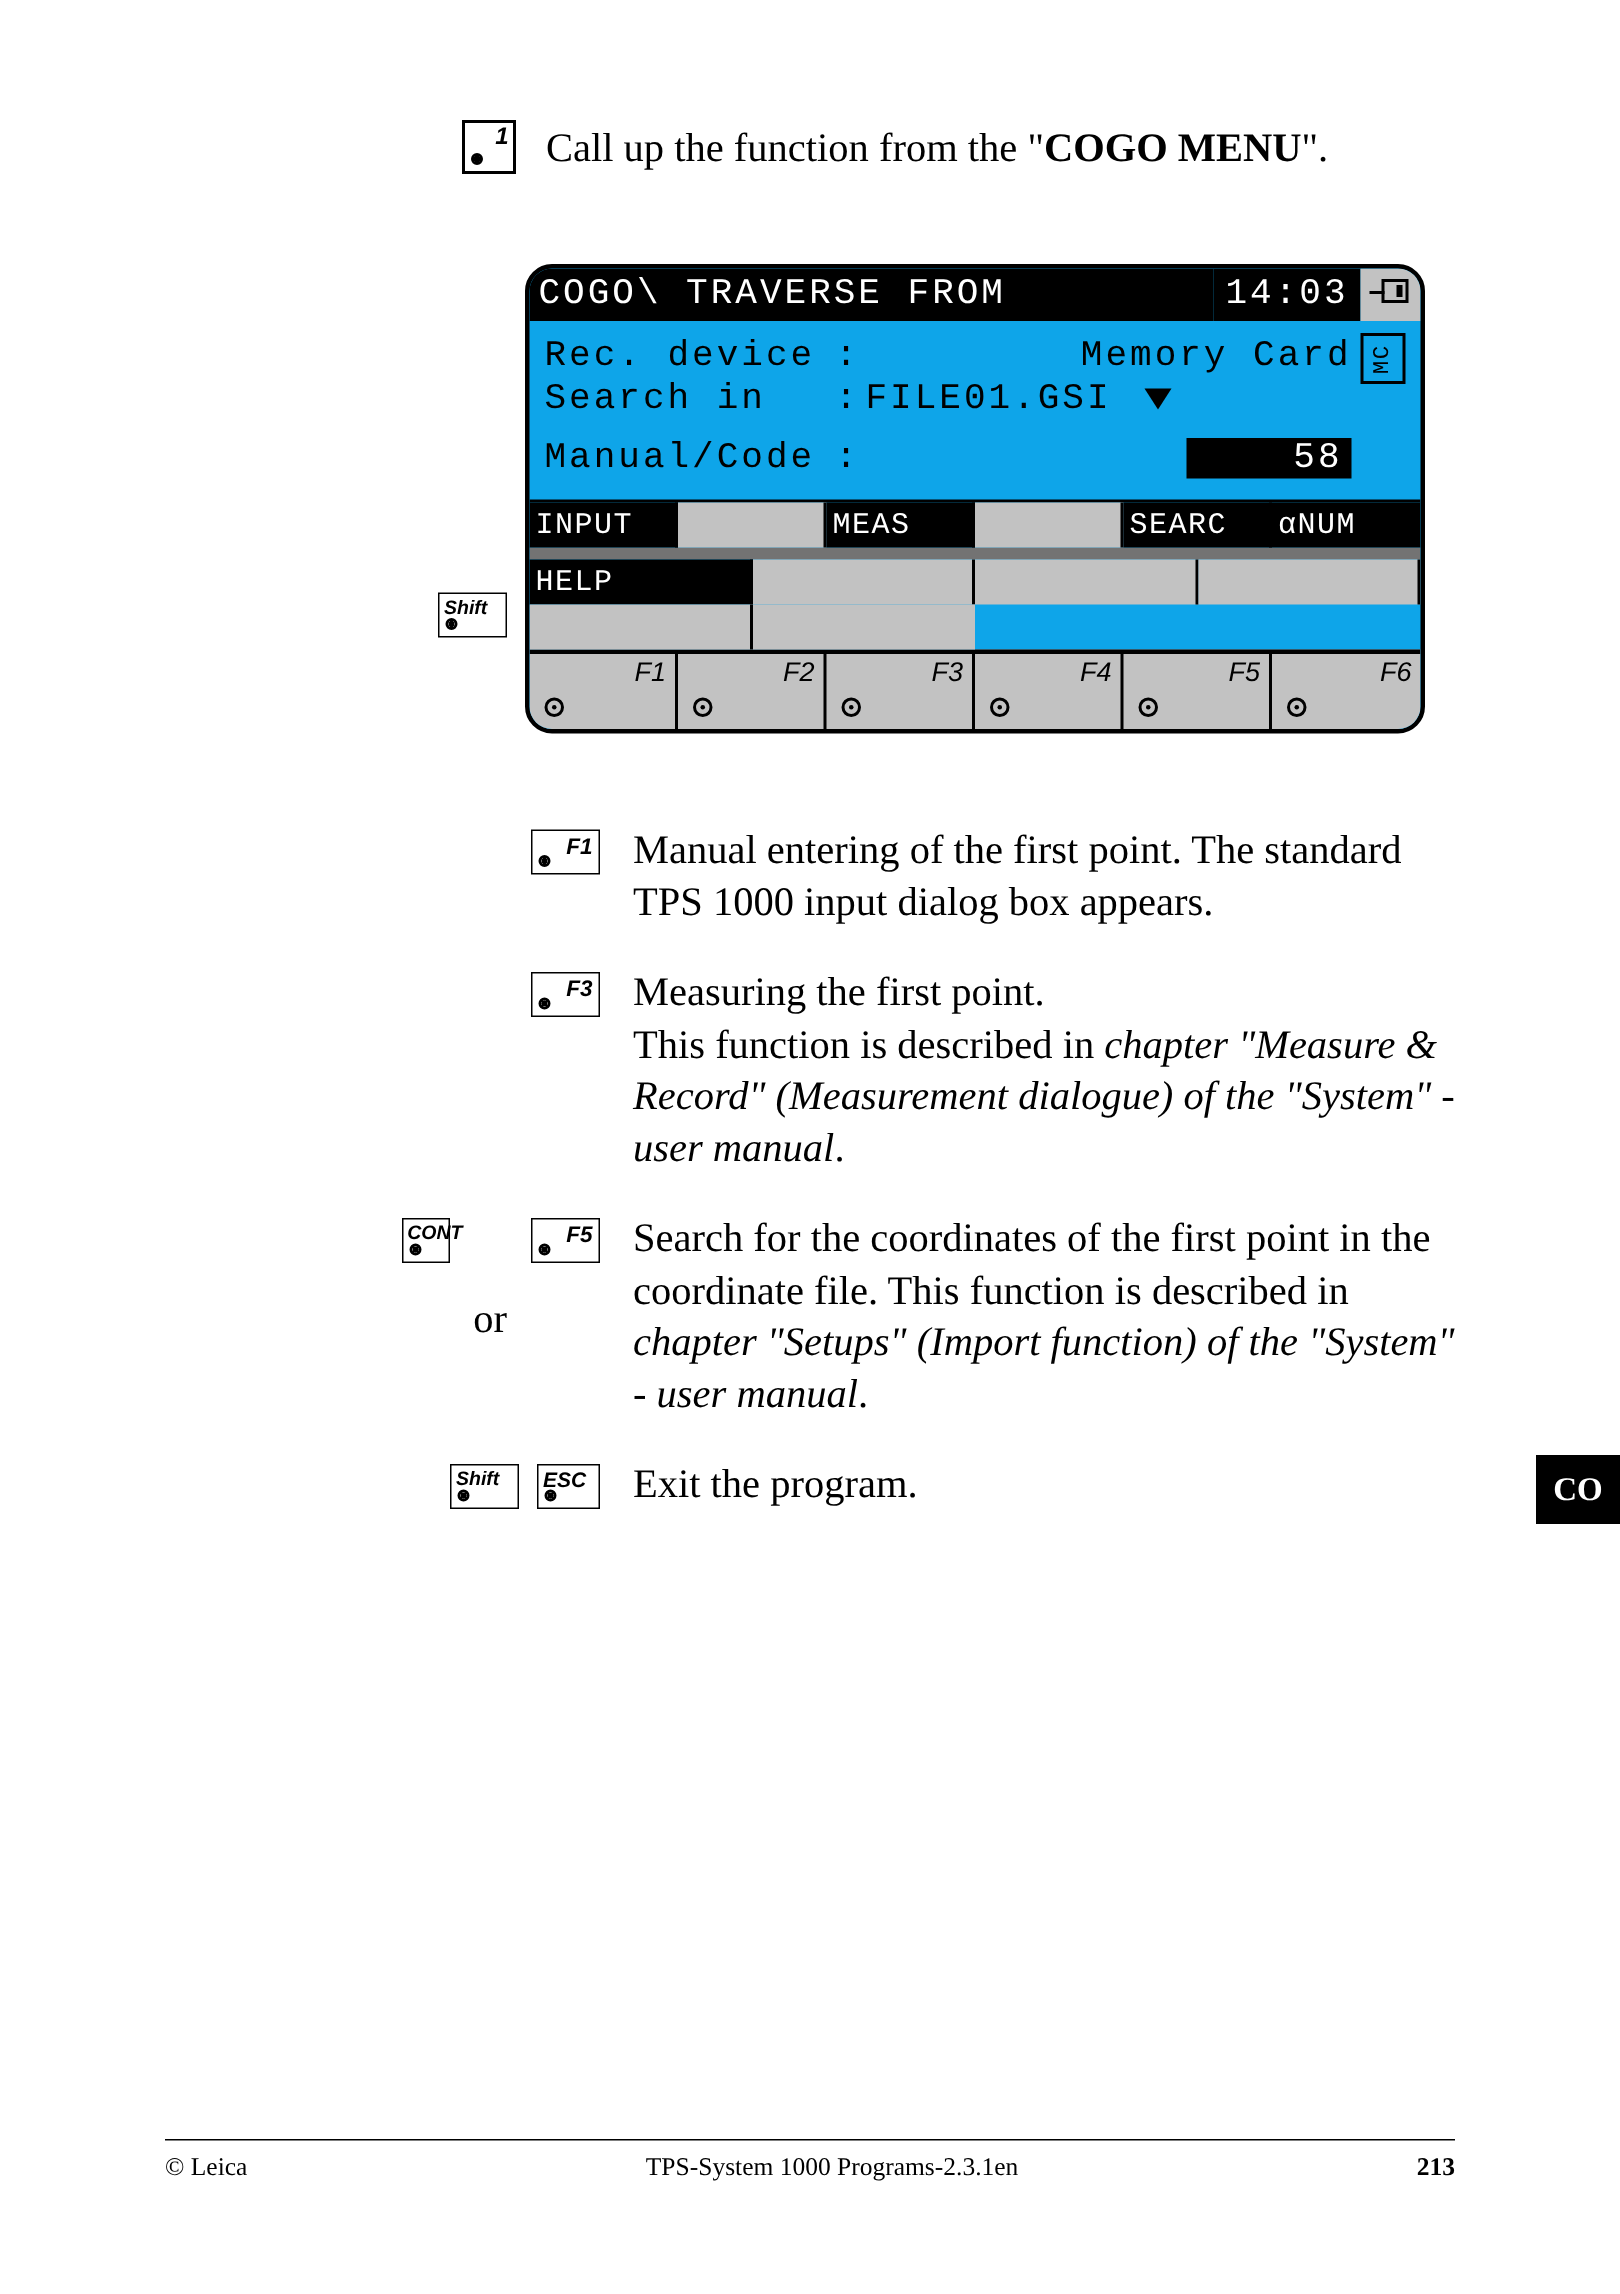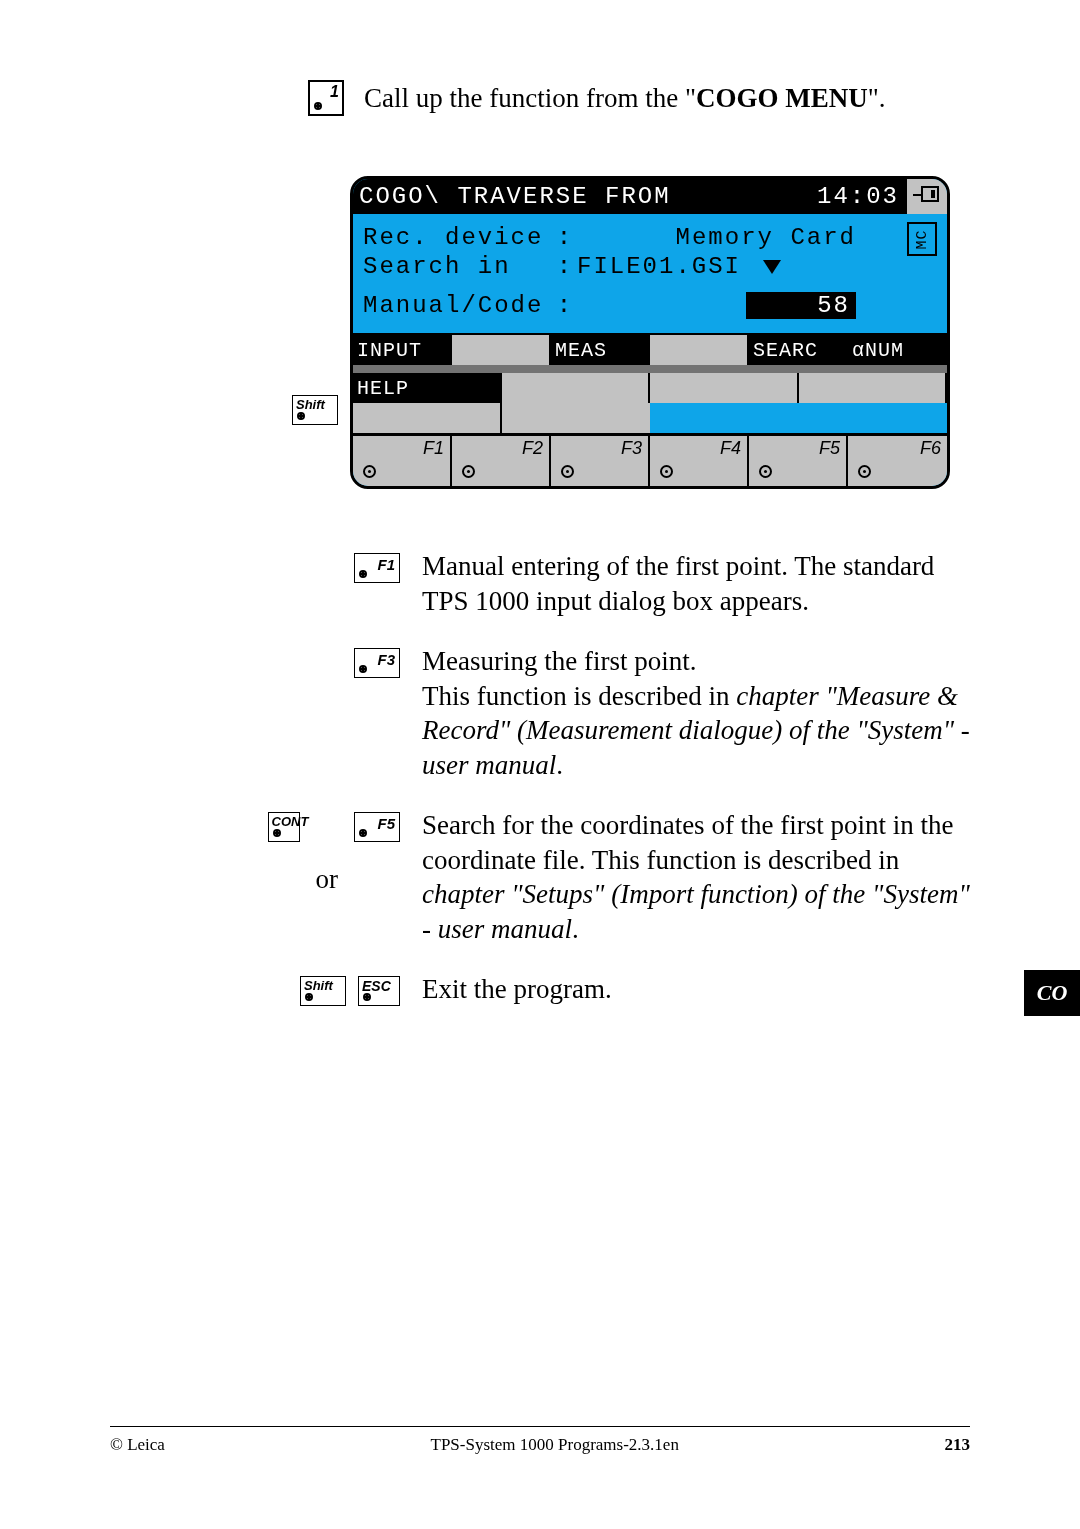--- a/index.html
+++ b/index.html
@@ -144,21 +144,21 @@
     background: #000;
   }
   .lcd-body {
     padding: 8px 10px 4px 10px;
     font-size: 24px;
     position: relative;
   }
   .lcd-row { display: flex; align-items: center; margin: 2px 0; letter-spacing: 2px; }
   .lcd-row .lab { width: 190px; }
   .lcd-row .col { width: 24px; text-align: center; }
-  .lcd-row .val { flex: 1; text-align: right; padding-right: 81px; }
+  .lcd-row .val { flex: 1; text-align: right; padding-right: 36px; }
   .lcd-row .valf { flex: 1; text-align: left; padding-right: 42px; }
   .dropdown-arrow {
     display: inline-block;
     width: 0; height: 0;
     border-left: 9px solid transparent;
     border-right: 9px solid transparent;
     border-top: 14px solid #000;
     vertical-align: middle;
     margin-left: 6px;
   }
@@ -298,21 +298,20 @@
     right: 0; top: 970px;
     width: 56px; height: 46px;
     background: #000;
     color: #fff;
     display: flex;
     align-items: center;
     justify-content: center;
     font-size: 22px;
     font-weight: bold;
     font-family: "Times New Roman", serif;
-    font-style: italic;
   }
 
   
   .footer {
     position: absolute;
     left: 110px; right: 110px; bottom: 74px;
     border-top: 1.5px solid #000;
     padding-top: 8px;
     display: flex;
     justify-content: space-between;

